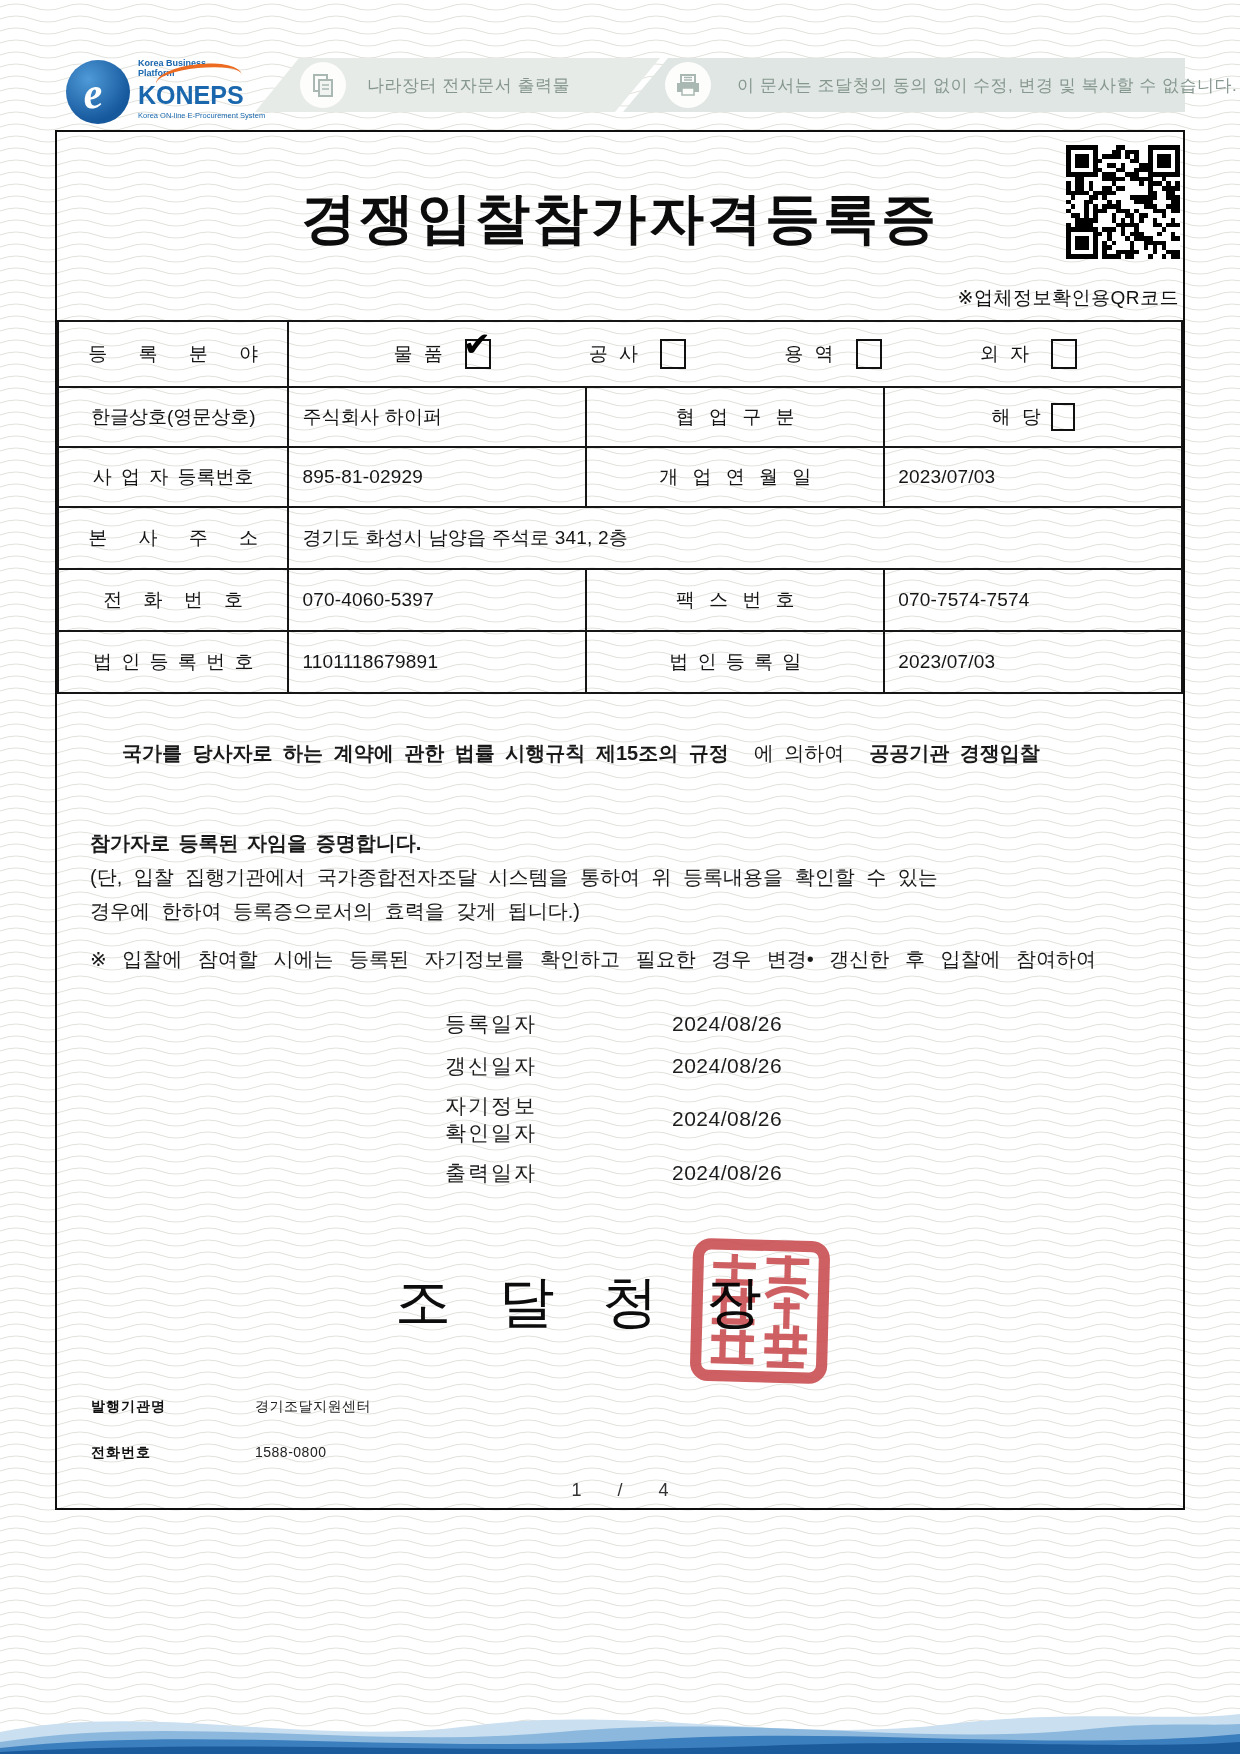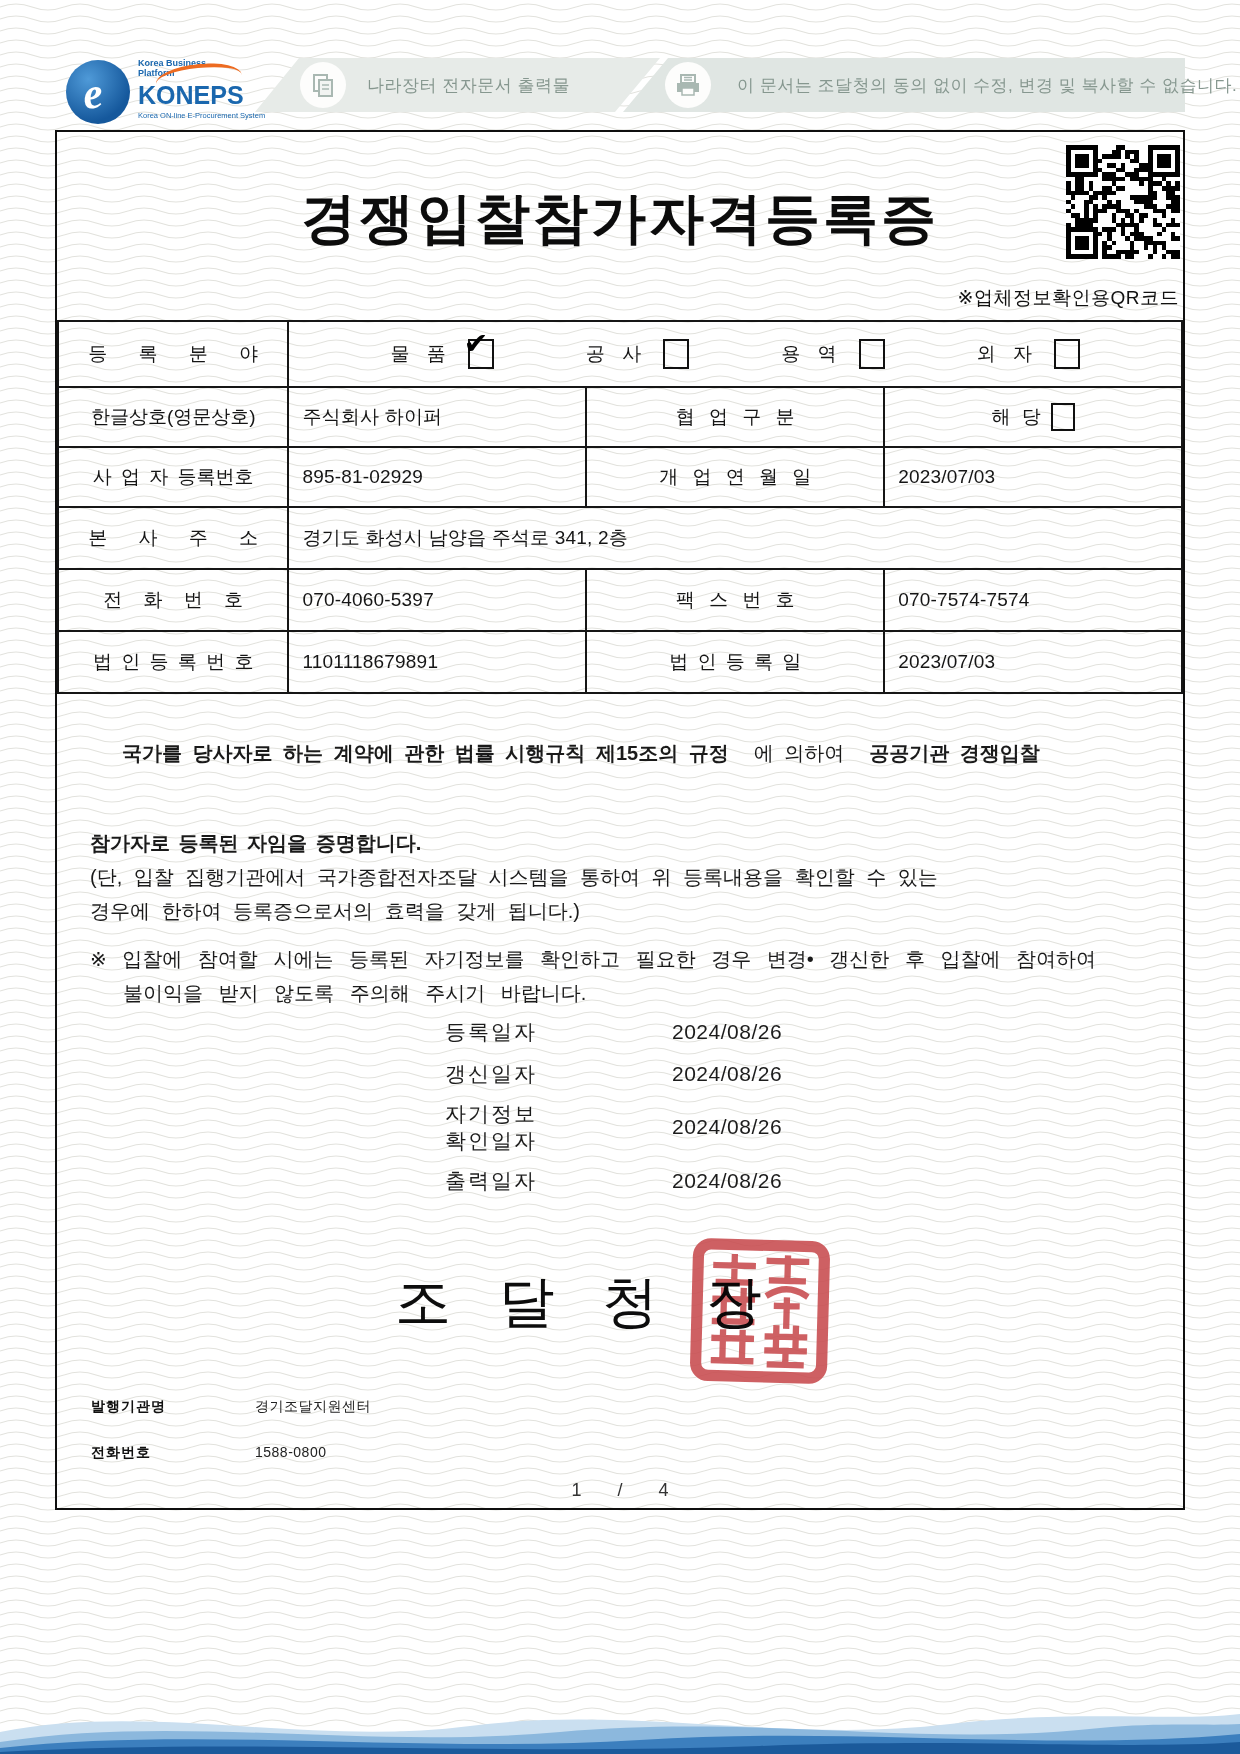--- a/index.html
+++ b/index.html
@@ -44,21 +44,21 @@
 
   
   table.reg { position:absolute; left:0; top:188px; width:100%; border-collapse:collapse;
     table-layout:fixed; font-size:19px; color:#151515; }
   table.reg td { border:2px solid #161616; vertical-align:middle; background:transparent; }
   td.lbl { text-align:center; }
   td.val { text-align:left; padding-left:13px; letter-spacing:0.2px; }
   .c1{width:20.5%;} .c2{width:27.7%;} .c3{width:18.1%;} .c4{width:33.7%;}
   .ws-xl{word-spacing:26px;} .ws-lg{word-spacing:16px;} .ws-md{word-spacing:9px;margin-left:14px;} .ws-sm{word-spacing:4px;}
   .opts { display:flex; justify-content:space-around; align-items:center; padding:0 55px; }
-  .opt { display:flex; align-items:center; gap:22px; word-spacing:6px;font-family:Liberation Mono, monospace; }
+  .opt { display:flex; align-items:center; gap:22px; word-spacing:6px; }
   .cb { position:relative; width:26px; height:30px; border:2px solid #111; display:inline-block; flex:none; }
   .cb.small { width:24px; height:28px; }
   .cb i { position:absolute; left:-4px; top:-14px; font-style:normal; font-size:34px; font-weight:700;
     color:#000; line-height:1; }
   .coop-cell { display:flex; justify-content:center; align-items:center; gap:10px; word-spacing:6px; }
 
   
   .clause { position:absolute; left:33px; top:608px; width:1065px; font-size:20px; word-spacing:5px;
     white-space:nowrap; }
   .clause .indent { display:inline-block; width:32px; }
@@ -66,21 +66,21 @@
   .clause .mid { margin:0 25px; font-weight:400; }
   .certify { position:absolute; left:33px; top:694px; width:1065px; font-size:20px; line-height:34px;
     word-spacing:6px; }
   .certify .b1 { font-weight:700; word-spacing:3px; }
   .note { position:absolute; left:33px; top:810px; width:1075px; font-size:20px; line-height:34px;
     word-spacing:10px; }
   .note .cont { padding-left:33px; display:block; }
 
   
   .dates { position:absolute; left:388px; top:878px; width:480px; font-size:21px; color:#1c1c1c; }
-  .date-row { display:flex; align-items:center;margin-top:8px; }
+  .date-row { display:flex; align-items:center; }
   .date-label { width:227px; letter-spacing:2px; line-height:27px; }
   .date-value { letter-spacing:0.5px; }
   .dr1 { margin-bottom:15px; } .dr2 { margin-bottom:13px; } .dr3 { margin-bottom:13px; }
 
   
   .signer { position:absolute; left:338px; top:1133px; font-size:56px; font-weight:500;
     word-spacing:28px; letter-spacing:2px; color:#0d0d0d; white-space:nowrap; }
   .stamp { position:absolute; left:633px; top:1106px; width:140px; height:146px;
     mix-blend-mode:multiply; opacity:0.88; transform:rotate(1.5deg); }
 
@@ -855,21 +855,20 @@
     </div>
 
     <div class="certify">
       <div class="b1">참가자로 등록된 자임을 증명합니다.</div>
       <div>(단, 입찰 집행기관에서 국가종합전자조달 시스템을 통하여 위 등록내용을 확인할 수 있는</div>
       <div>경우에 한하여 등록증으로서의 효력을 갖게 됩니다.)</div>
     </div>
 
     <div class="note">
       <span>※ 입찰에 참여할 시에는 등록된 자기정보를 확인하고 필요한 경우 변경• 갱신한 후 입찰에 참여하여</span>
-      <span class="cont">불이익을 받지 않도록 주의해 주시기 바랍니다.</span>
     </div>
 
     <div class="dates">
       <div class="date-row dr1">
         <div class="date-label">등록일자</div>
         <div class="date-value">2024/08/26</div>
       </div>
       <div class="date-row dr2">
         <div class="date-label">갱신일자</div>
         <div class="date-value">2024/08/26</div>

